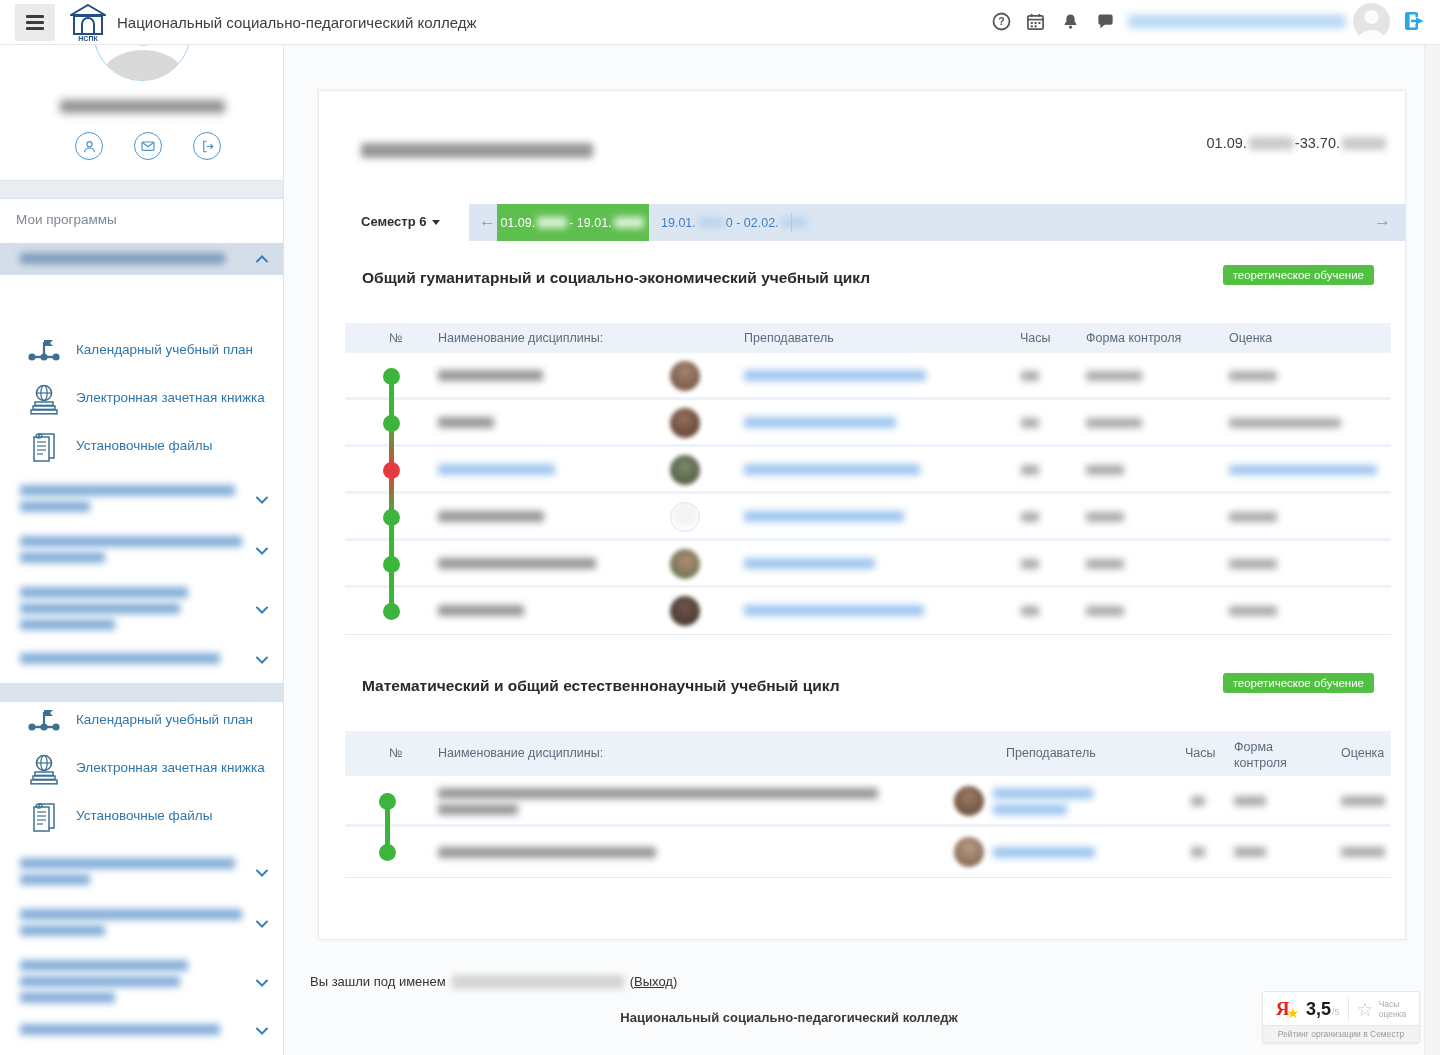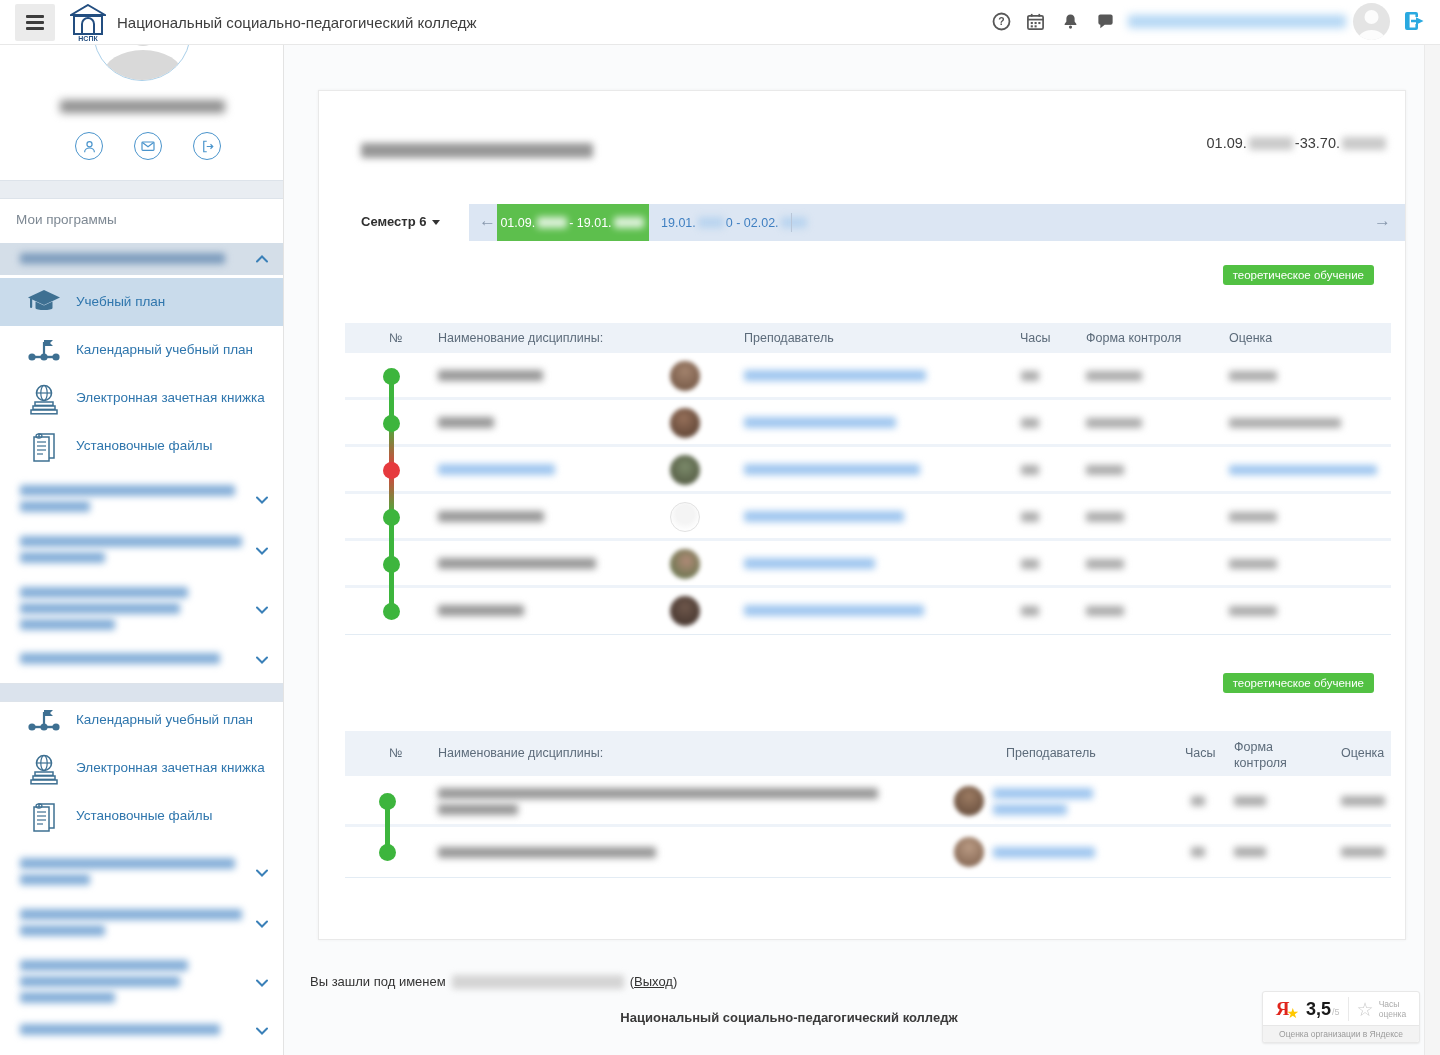--- a/index.html
+++ b/index.html
@@ -179,30 +179,20 @@
   <div class="sb-div" style="top:135px"></div>
   <div class="sb-label" style="top:167px">Мои программы</div>
 
   <div class="sb-prog-hdr" style="top:198px">
     <span class="bl b-blue" style="width:205px;background:#7d9cbd"></span>
     <svg class="chev" style="top:12px" width="12" height="8" viewBox="0 0 12 8">
         <path d="M1 6.5 6 1.5 11 6.5" fill="none" stroke="#3a80b8" stroke-width="2" stroke-linecap="round"></path>
       </svg>
   </div>
 
-  <div class="sb-item sel" style="top:233px">
-    <span class="ic">
-      <svg width="36" height="30" viewBox="0 0 36 30">
-          <path d="M18 3 34 10.5 18 18 2 10.5Z" fill="#3e7092"></path>
-          <path d="M9.5 14.5v6.5c0 2.8 17 2.8 17 0v-6.5l-8.5 4z" fill="#3e7092"></path>
-          <rect x="4" y="11" width="2.2" height="10" rx="1.1" fill="#3e7092"></rect>
-        </svg>
-    </span>
-    <span class="lbl">Учебный план</span>
-  </div>
   <div class="sb-item" style="top:281px">
     <span class="ic">
       <svg width="36" height="30" viewBox="0 0 36 30">
           <line x1="4" y1="22" x2="32" y2="22" stroke="#3e7092" stroke-width="2.4"></line>
           <circle cx="6" cy="22" r="3.6" fill="#3e7092"></circle>
           <circle cx="18" cy="22" r="3.6" fill="#3e7092"></circle>
           <circle cx="30" cy="22" r="3.6" fill="#3e7092"></circle>
           <line x1="18" y1="22" x2="18" y2="7" stroke="#3e7092" stroke-width="2.2"></line>
           <path d="M18 5h9l-3 3 3 3h-9z" fill="#3e7092"></path>
         </svg>
@@ -382,20 +372,21 @@
         <span>19.01.</span>
           <span class="bl"></span>
           <span>0 - 02.02.</span>
           <span class="bl"></span>
       </div>
       <div class="tabsep"></div>
       <span class="arrowr">→</span>
     </div>
   </div>
 
+  <div class="sect-title" style="top:178px">Общий гуманитарный и социально-экономический учебный цикл</div>
   <div class="badge" style="top:174px">теоретическое обучение</div>
 
   <div class="thead" style="top:232px;height:30px">
     <span style="left:44px;top:8px">№</span>
     <span style="left:93px;top:8px">Наименование дисциплины:</span>
     <span style="left:399px;top:8px">Преподаватель</span>
     <span style="left:675px;top:8px">Часы</span>
     <span style="left:741px;top:8px">Форма контроля</span>
     <span style="left:884px;top:8px">Оценка</span>
   </div>
@@ -462,20 +453,21 @@
   <div class="trow" style="top:497px;height:47px;border-bottom:1px solid #e3ecf4">
     <span class="cell" style="left:46px;top:15px">6</span>
     <span class="bl b-dark" style="position:absolute;left:93px;top:17px;width:86px;height:11px"></span>
     <div class="av" style="left:325px;top:8px;background:radial-gradient(circle at 50% 38%,#6e574b,#3c2e28)"></div>
     <span class="bl b-link" style="position:absolute;left:399px;top:17px;width:180px;height:11px"></span>
     <span class="bl b-dark" style="position:absolute;left:676px;top:18px;width:18px;height:10px;background:#aaa"></span>
     <span class="bl b-dark" style="position:absolute;left:741px;top:18px;width:38px;height:10px;background:#aaa"></span>
     <span class="bl b-dark" style="position:absolute;left:884px;top:18px;width:48px;height:10px;background:#aaa"></span>
   </div>
 
+  <div class="sect-title" style="top:586px">Математический и общий естественнонаучный учебный цикл</div>
   <div class="badge" style="top:582px">теоретическое обучение</div>
 
   <div class="thead" style="top:640px;height:45px">
     <span style="left:44px;top:15px">№</span>
     <span style="left:93px;top:15px">Наименование дисциплины:</span>
     <span style="left:661px;top:15px">Преподаватель</span>
     <span style="left:840px;top:15px">Часы</span>
     <span style="left:889px;top:8px;width:62px;line-height:1.3">Форма контроля</span>
     <span style="left:996px;top:15px">Оценка</span>
   </div>
@@ -521,14 +513,14 @@
     <span class="ystar">★</span>
     <span class="yscore">3,5</span>
     <span class="ymax">/5</span>
     <span class="ydiv"></span>
     <span class="ystar2">☆</span>
     <span class="yyour">
       <span>Часы</span><br>
       <span>оценка</span>
     </span>
   </div>
-  <div class="ybot">Оценка организации в Яндексе</div>
+  <div class="ybot">Рейтинг организации в Семестр</div>
 </div>
 
 </body></html>

